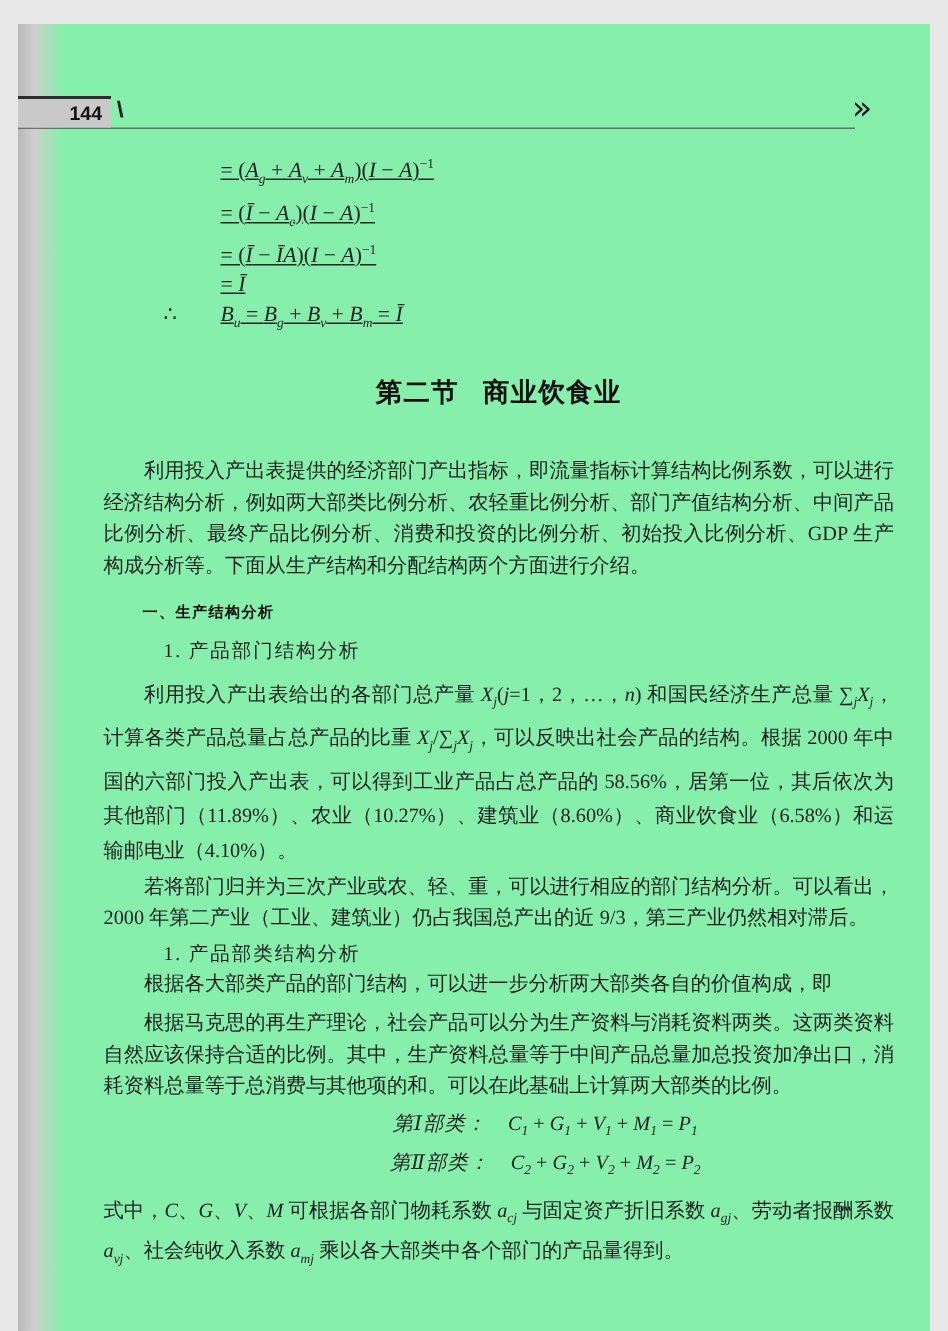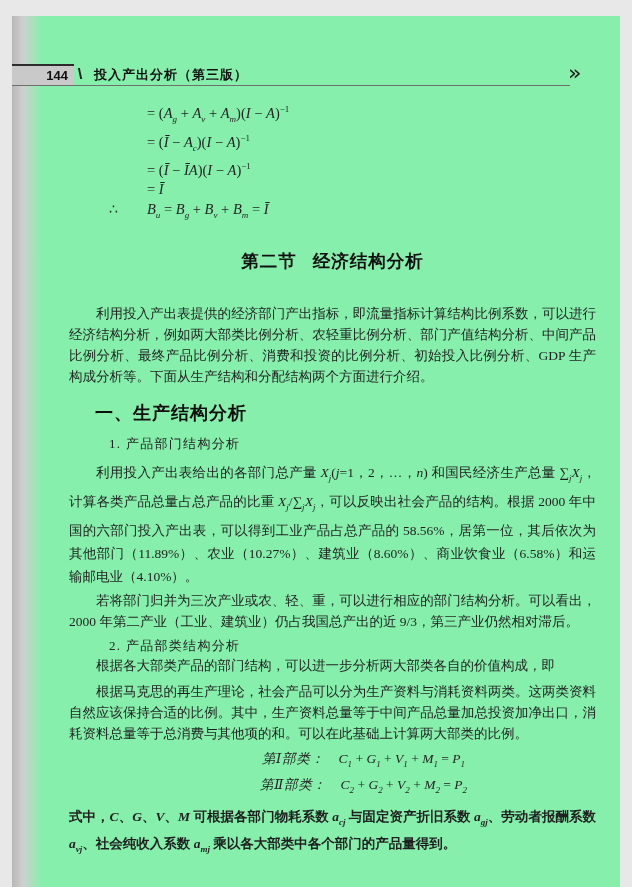--- a/index.html
+++ b/index.html
@@ -30,93 +30,92 @@
     font-family:"Liberation Sans","DejaVu Sans",sans-serif;
     font-weight:bold;font-size:13px;color:#111;letter-spacing:1px;}
   .hdr-arrow{position:absolute;left:556px;top:-2px;font-size:22px;color:#1a1a1a;
     font-family:"DejaVu Sans",sans-serif;line-height:22px;}
   
   .content{position:absolute;left:57px;top:84px;width:527px;}
   
   .math i{font-style:italic;font-family:"Liberation Serif","DejaVu Serif",serif;}
   .math sub{font-size:9px;font-style:italic;}
   .math sup{font-size:9px;}
-  .derivation{margin-left:78px;font-size:14.5px;line-height:19px;}
+  .derivation{margin-left:78px;font-size:14.5px;line-height:19px;text-decoration:underline;}
   .eq-line{white-space:nowrap;}
   .eq-conclusion{margin-left:-38px;margin-top:1px;}
   .eq-conclusion .tf{display:inline-block;width:38px;font-size:14px;}
   
   .section-title{margin-top:24px;text-align:center;
     font-family:"Liberation Sans","DejaVu Sans",sans-serif;
     font-weight:bold;font-size:17.5px;color:#101010;letter-spacing:1px;}
   .section-title .gap{display:inline-block;width:16px;}
   
   .para{font-size:13.5px;line-height:21px;text-align:justify;
     text-indent:2em;margin:0;color:#1f1f1f;}
   .h2{font-family:"Liberation Sans","DejaVu Sans",sans-serif;
-    font-weight:bold;font-size:18px;color:#0e0e0e;margin:0 0 0 26px;letter-spacing:1px;}
+    font-weight:bold;font-size:10px;color:#0e0e0e;margin:0 0 0 26px;letter-spacing:1px;}
   .h3{font-size:13px;margin-left:40px;letter-spacing:.1em;color:#242424;}
   .class-eqs{margin-left:62px;font-size:13.5px;line-height:21px;}
   .class-eqs .lbl{font-style:italic;letter-spacing:.05em;margin-right:14px;}
   
   .mt-intro{margin-top:30px;}
   .mt-h2a{margin-top:14px;}
   .mt-h3a{margin-top:10px;}
   .mt-p1{margin-top:8px;line-height:23px;}
   .mt-p2{margin-top:2px;}
   .mt-h3b{margin-top:5px;}
   .mt-p3{margin-top:5px;}
   .mt-p4{margin-top:0;}
   .mt-ceq{margin-top:4px;text-align:center;}
-  .mt-p5{margin-top:5px;font-weight:bold;}
+  .mt-p5{margin-top:5px;}
 </style>
 </head>
 <body>
 
 <div class="page">
 
   <div class="left-edge"></div>
 
   <div class="header">
     <div class="header-rule"></div>
     <div class="page-tab">
       <span>144</span>
     </div>
     <span class="hdr-sep">\</span>
-    <span class="book-title">投入产出分析（第三版）</span>
     <span class="hdr-arrow">»</span>
   </div>
 
   <div class="content">
 
     <div class="derivation math">
       <div class="eq-line">= (<i>A</i><sub>g</sub> + <i>A</i><sub>v</sub> + <i>A</i><sub>m</sub>)(<i>I</i> − <i>A</i>)<sup>−1</sup></div>
       <div class="eq-line">= (<i>Ī</i> − <i>A</i><sub>c</sub>)(<i>I</i> − <i>A</i>)<sup>−1</sup></div>
       <div class="eq-line">= (<i>Ī</i> − <i>Ī</i><i>A</i>)(<i>I</i> − <i>A</i>)<sup>−1</sup></div>
       <div class="eq-line">= <i>Ī</i></div>
       <div class="eq-line eq-conclusion">
         <span class="tf">∴</span><span><i>B</i><sub>u</sub> = <i>B</i><sub>g</sub> + <i>B</i><sub>v</sub> + <i>B</i><sub>m</sub> = <i>Ī</i></span>
       </div>
     </div>
 
     <div class="section-title">
-      <span>第二节</span><span class="gap"></span><span>经济结构分析</span>
+      <span>第二节</span><span class="gap"></span><span>商业饮食业</span>
     </div>
 
     <p class="para mt-intro">利用投入产出表提供的经济部门产出指标，即流量指标计算结构比例系数，可以进行经济结构分析，例如两大部类比例分析、农轻重比例分析、部门产值结构分析、中间产品比例分析、最终产品比例分析、消费和投资的比例分析、初始投入比例分析、GDP 生产构成分析等。下面从生产结构和分配结构两个方面进行介绍。</p>
 
     <div class="h2 mt-h2a">一、生产结构分析</div>
 
     <div class="h3 mt-h3a">1. 产品部门结构分析</div>
 
     <p class="para math mt-p1">利用投入产出表给出的各部门总产量 <i>X</i><sub>j</sub>(<i>j</i>=1，2，…，<i>n</i>) 和国民经济生产总量 ∑<sub>j</sub><i>X</i><sub>j</sub>，计算各类产品总量占总产品的比重 <i>X</i><sub>j</sub>/∑<sub>j</sub><i>X</i><sub>j</sub>，可以反映出社会产品的结构。根据 2000 年中国的六部门投入产出表，可以得到工业产品占总产品的 58.56%，居第一位，其后依次为其他部门（11.89%）、农业（10.27%）、建筑业（8.60%）、商业饮食业（6.58%）和运输邮电业（4.10%）。</p>
 
     <p class="para mt-p2">若将部门归并为三次产业或农、轻、重，可以进行相应的部门结构分析。可以看出，2000 年第二产业（工业、建筑业）仍占我国总产出的近 9/3，第三产业仍然相对滞后。</p>
 
-    <div class="h3 mt-h3b">2. 产品部类结构分析</div>
+    <div class="h3 mt-h3b">1. 产品部类结构分析</div>
 
     <p class="para mt-p4">根据各大部类产品的部门结构，可以进一步分析两大部类各自的价值构成，即</p>
 
     <p class="para mt-p3">根据马克思的再生产理论，社会产品可以分为生产资料与消耗资料两类。这两类资料自然应该保持合适的比例。其中，生产资料总量等于中间产品总量加总投资加净出口，消耗资料总量等于总消费与其他项的和。可以在此基础上计算两大部类的比例。</p>
 
     <div class="class-eqs math mt-ceq">
       <div>
         <span class="lbl">第Ⅰ部类：</span><span><i>C</i><sub>1</sub> + <i>G</i><sub>1</sub> + <i>V</i><sub>1</sub> + <i>M</i><sub>1</sub> = <i>P</i><sub>1</sub></span>
       </div>
       <div>

